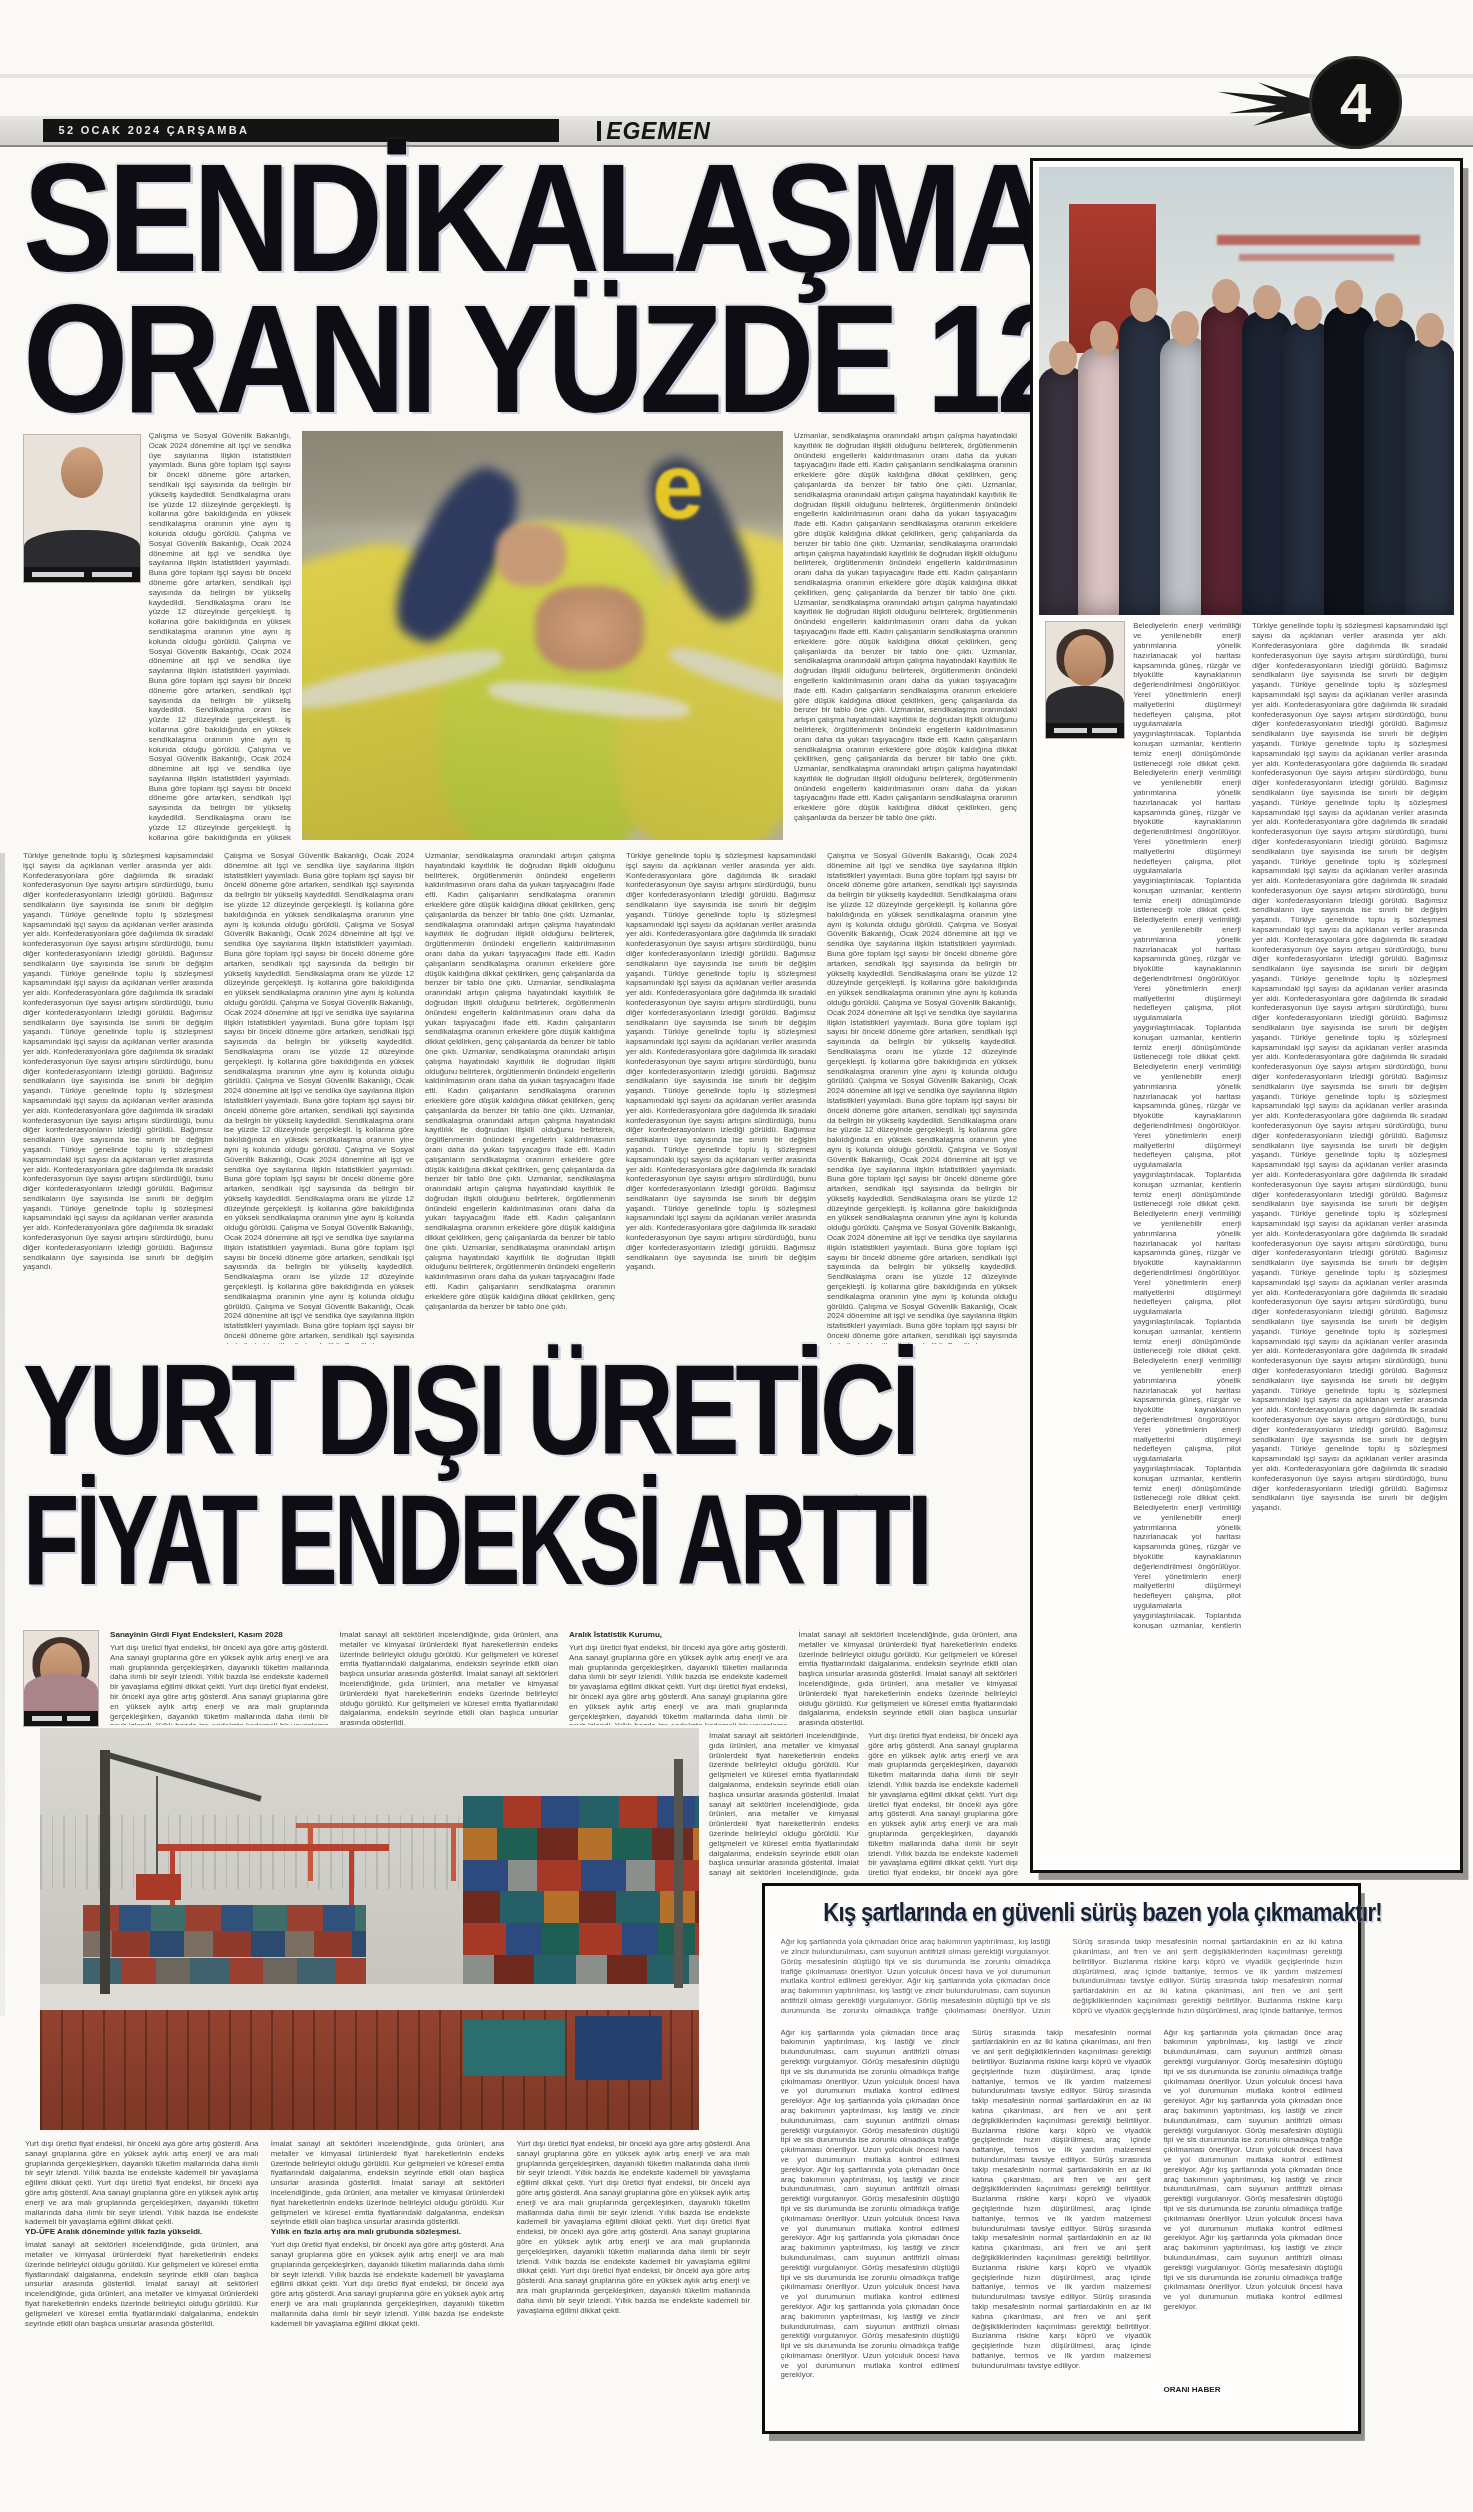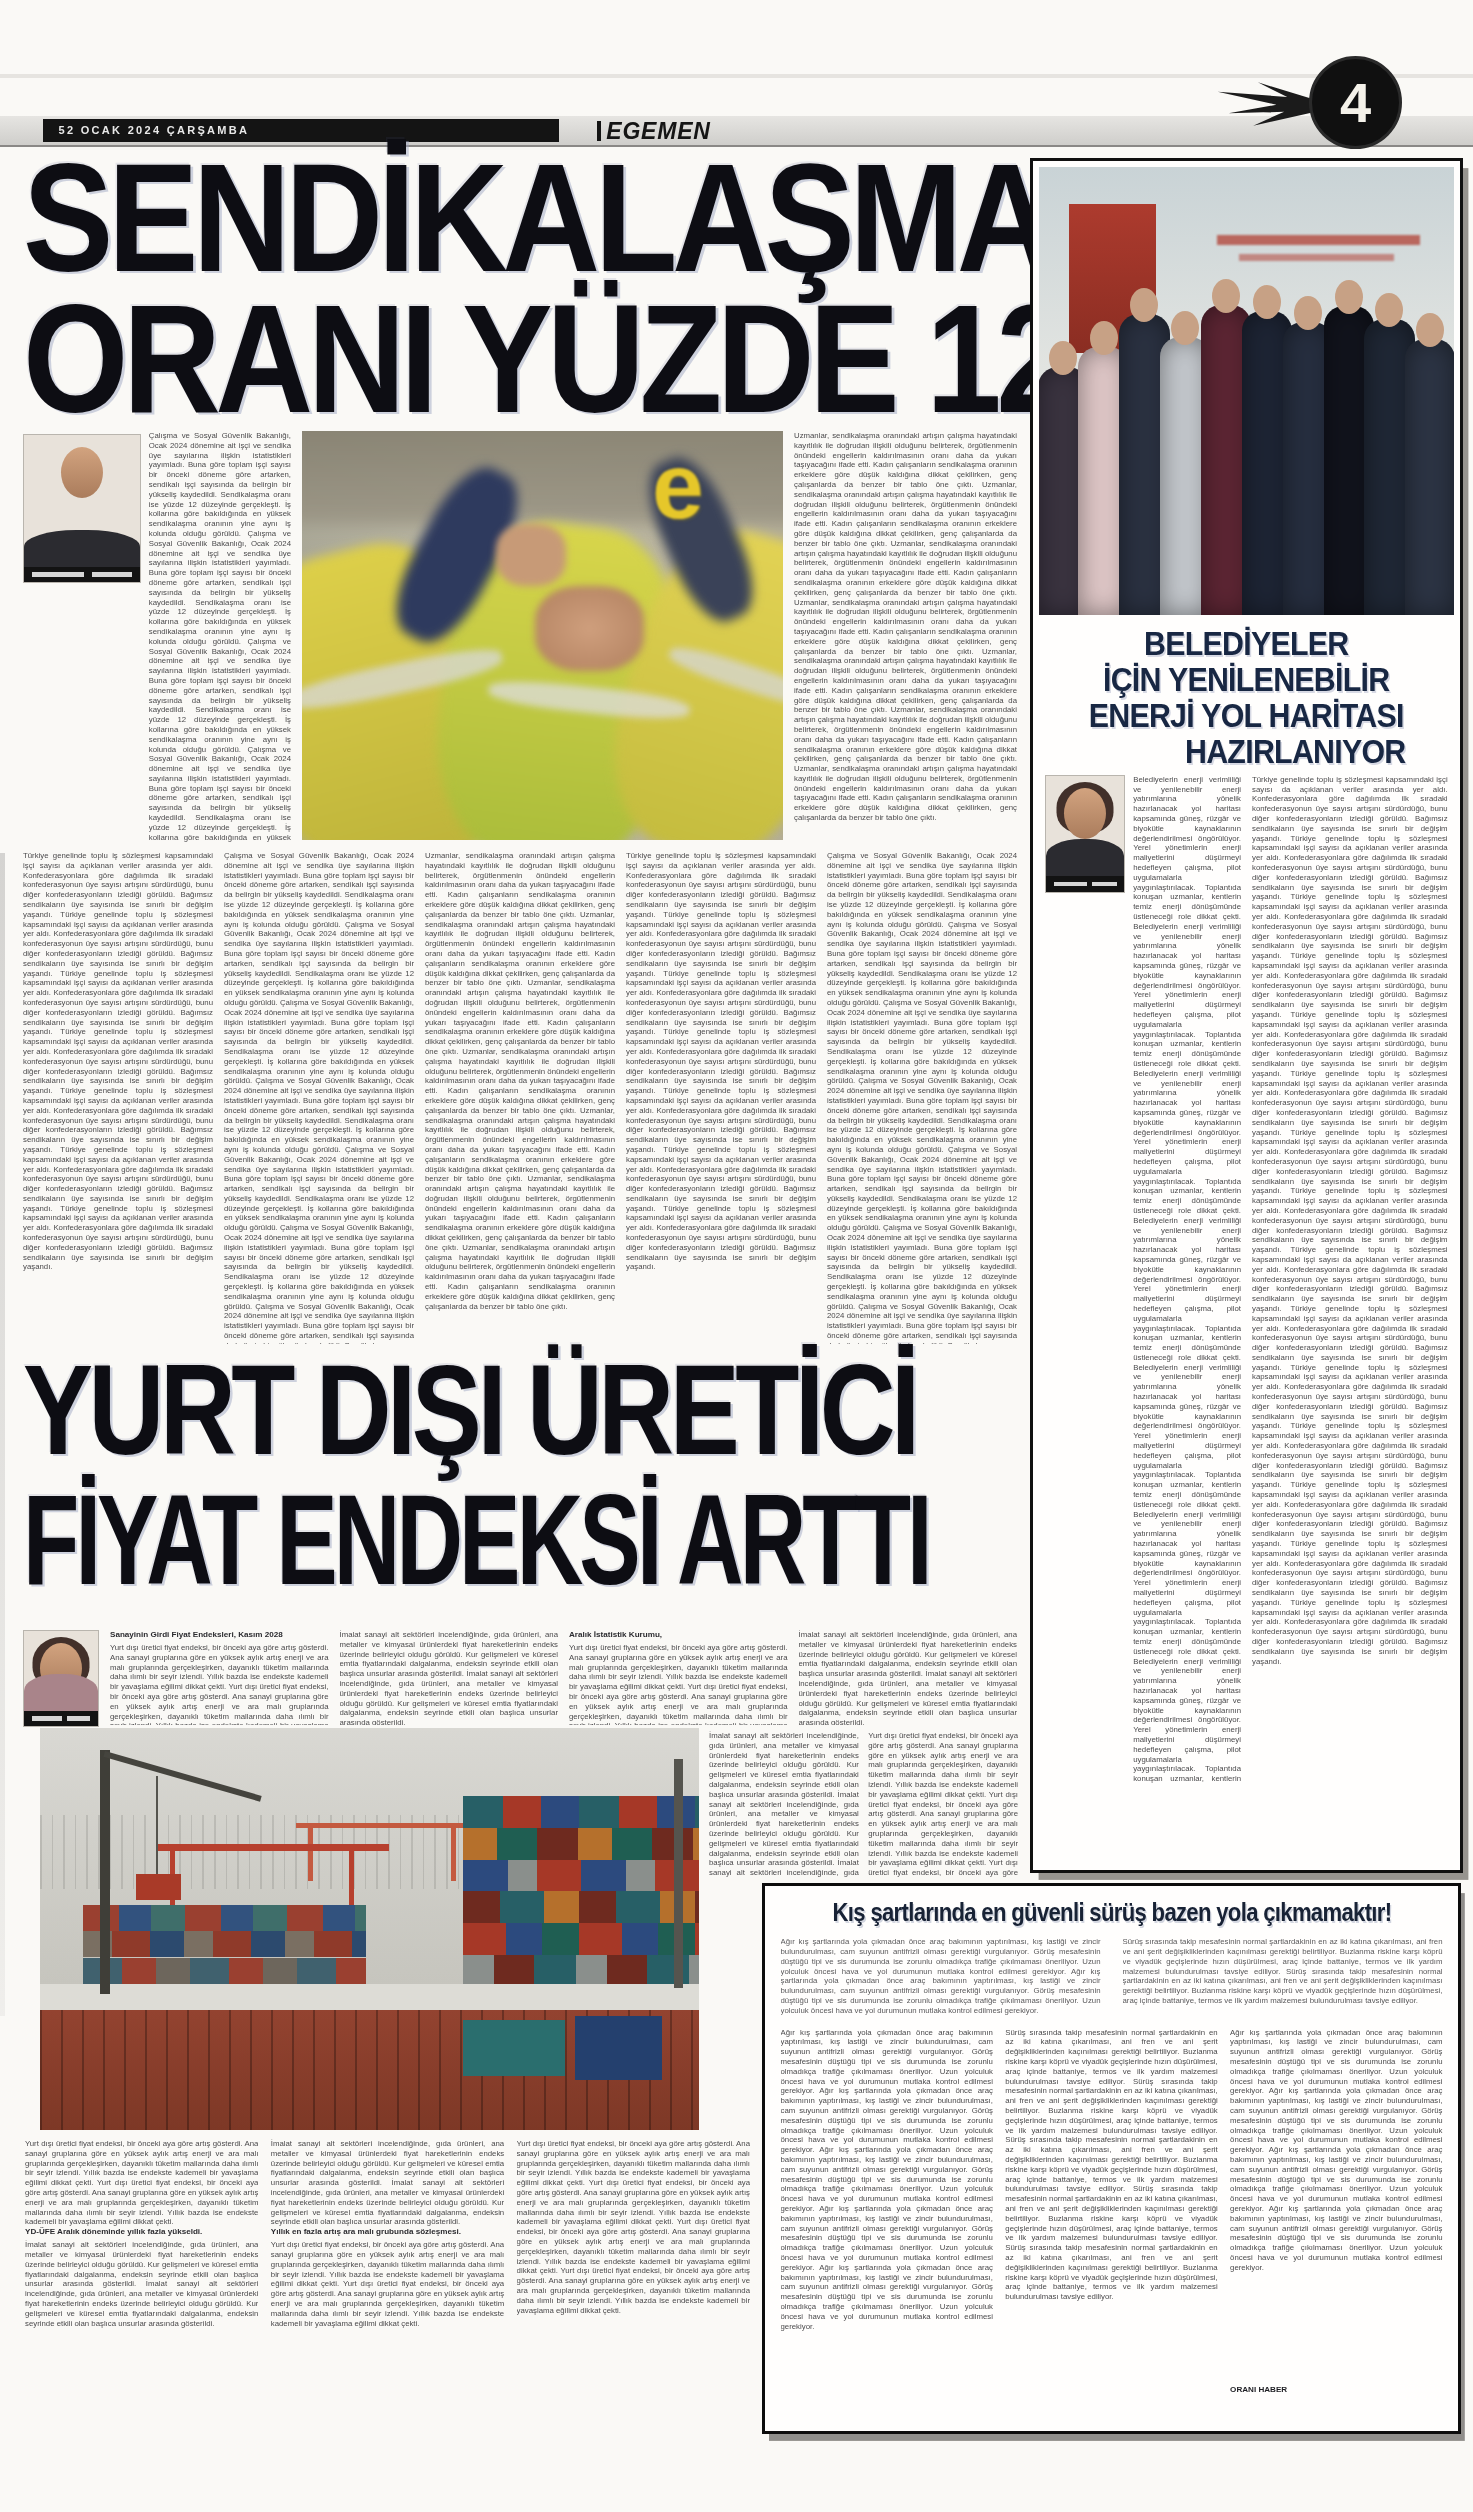--- a/index.html
+++ b/index.html
@@ -154,21 +154,21 @@
   .p-stackL .p-row:nth-child(2){top:26px;background:repeating-linear-gradient(90deg,#7a6f62 0 29.5px,#8f3a2a 29.5px 67px,#2c4a6e 67px 101px);}
   .p-stackL .p-row:nth-child(3){top:53px;background:repeating-linear-gradient(90deg,#40616e 0 39px,#9a4030 39px 73px,#6d665c 73px 107px);}
   .p-quay{top:256px;left:0;right:0;height:26px;background:#dddcd6;}
   .p-fg{top:282px;left:0;right:0;bottom:0;background:linear-gradient(#934330,#7d3826);}
   .p-fg::after{content:"";position:absolute;inset:0;
        background:repeating-linear-gradient(90deg,rgba(0,0,0,.28) 0 2.3px,transparent 2.3px 21px);}
   .p-teal{top:292px;left:423px;width:102px;height:56px;background:#2a6e6e;}
   .p-blue{top:288px;left:535px;width:87px;height:64px;background:#24406e;}
 
   
-  .box{position:absolute;top:1883px;left:762px;width:699px;height:551px;background:#fffefd;
+  .box{position:absolute;top:1883px;left:762px;width:599px;height:551px;background:#fffefd;
        border:3.9px solid #0c0c0c;box-sizing:border-box;padding:11px 15.5px;
        box-shadow:5.4px 8.5px 0 -1.6px #8f8d8a;}
   .box-headline{text-align:center;font-weight:bold;color:#182235;font-size:26px;line-height:31px;
        letter-spacing:-0.8px;transform:scaleX(.85);transform-origin:50% 0;white-space:nowrap;
        text-shadow:1.6px 1.6px 0 rgba(130,140,170,.35);}
   .box-intro{margin-top:9.3px;height:81px;display:flex;gap:22px;}
   .box-intro .col{flex:1;height:81px;color:#5a595b;}
   .box-body{margin-top:9.3px;height:374px;display:flex;gap:12.4px;}
   .box-body .col{flex:1;height:374px;display:flex;flex-direction:column;}
   .box-body .fill{flex:1;overflow:hidden;}
@@ -258,26 +258,20 @@
         <div class="fig"></div>
         <div class="fig"></div>
       <div class="fig"></div>
         <div class="fig"></div>
         <div class="fig"></div>
         <div class="fig"></div>
       <div class="fig"></div>
         <div class="fig"></div>
     </div>
   </div>
-  <div class="s-headline">
-    <span class="sl">BELEDİYELER</span>
-    <span class="sl">İÇİN YENİLENEBİLİR</span>
-    <span class="sl">ENERJİ YOL HARİTASI</span>
-    <span class="sl sl4">HAZIRLANIYOR</span>
-  </div>
   <div class="s-body">
     <div class="col">
       <div class="author s-author">
         <div class="a-hair"></div>
         <div class="a-head"></div>
         <div class="a-body"></div>
         <div class="a-band">
             <div class="dash"></div>
           </div>
       </div>

